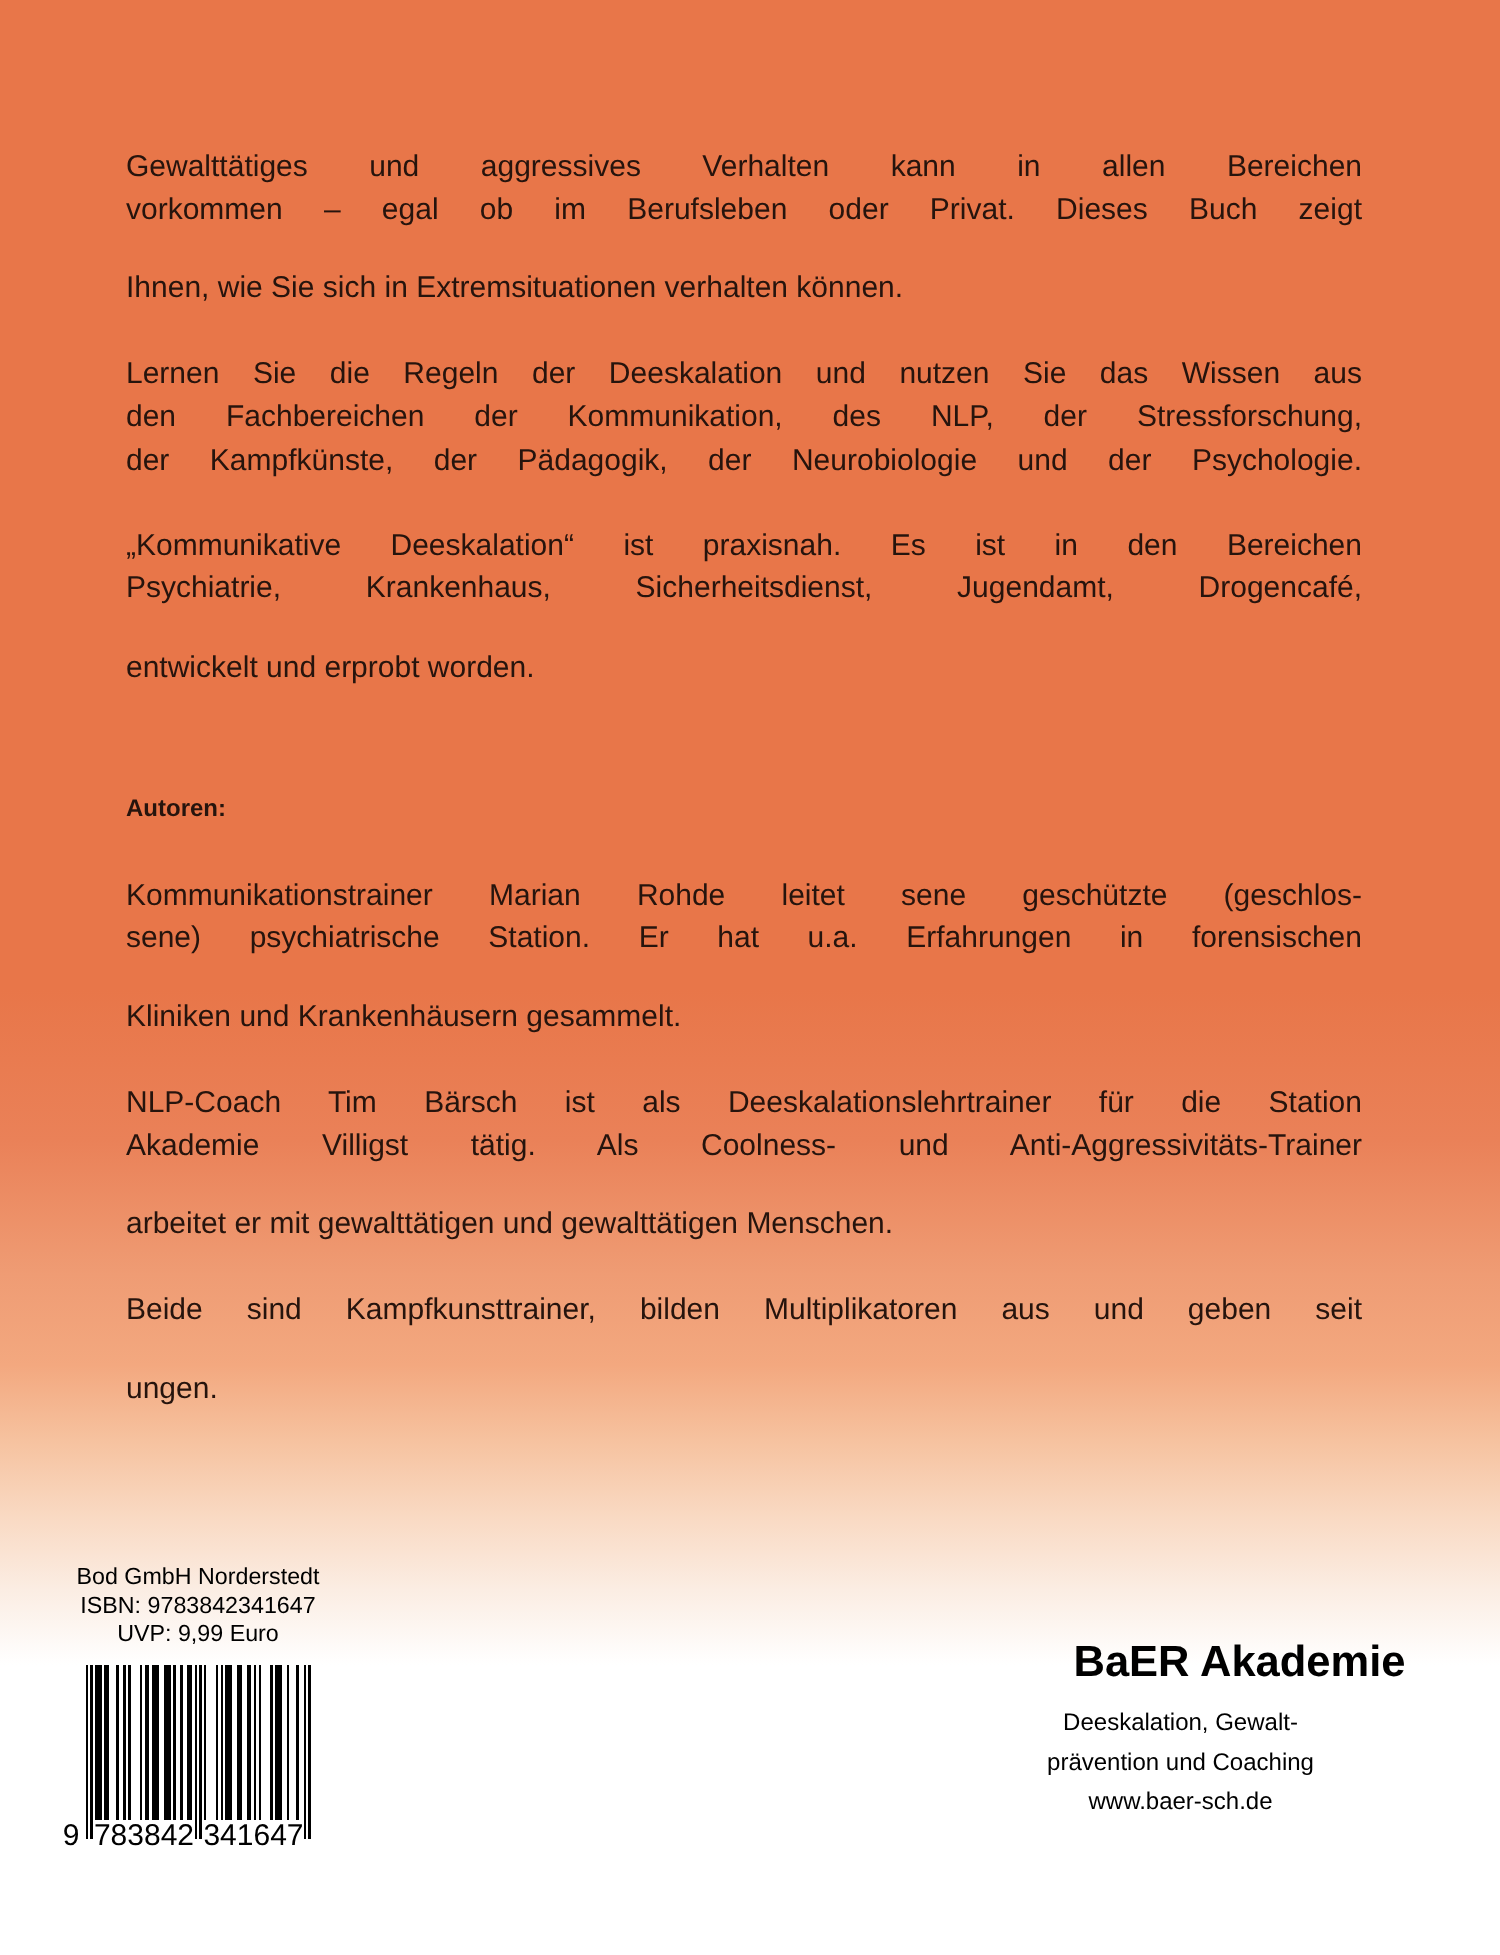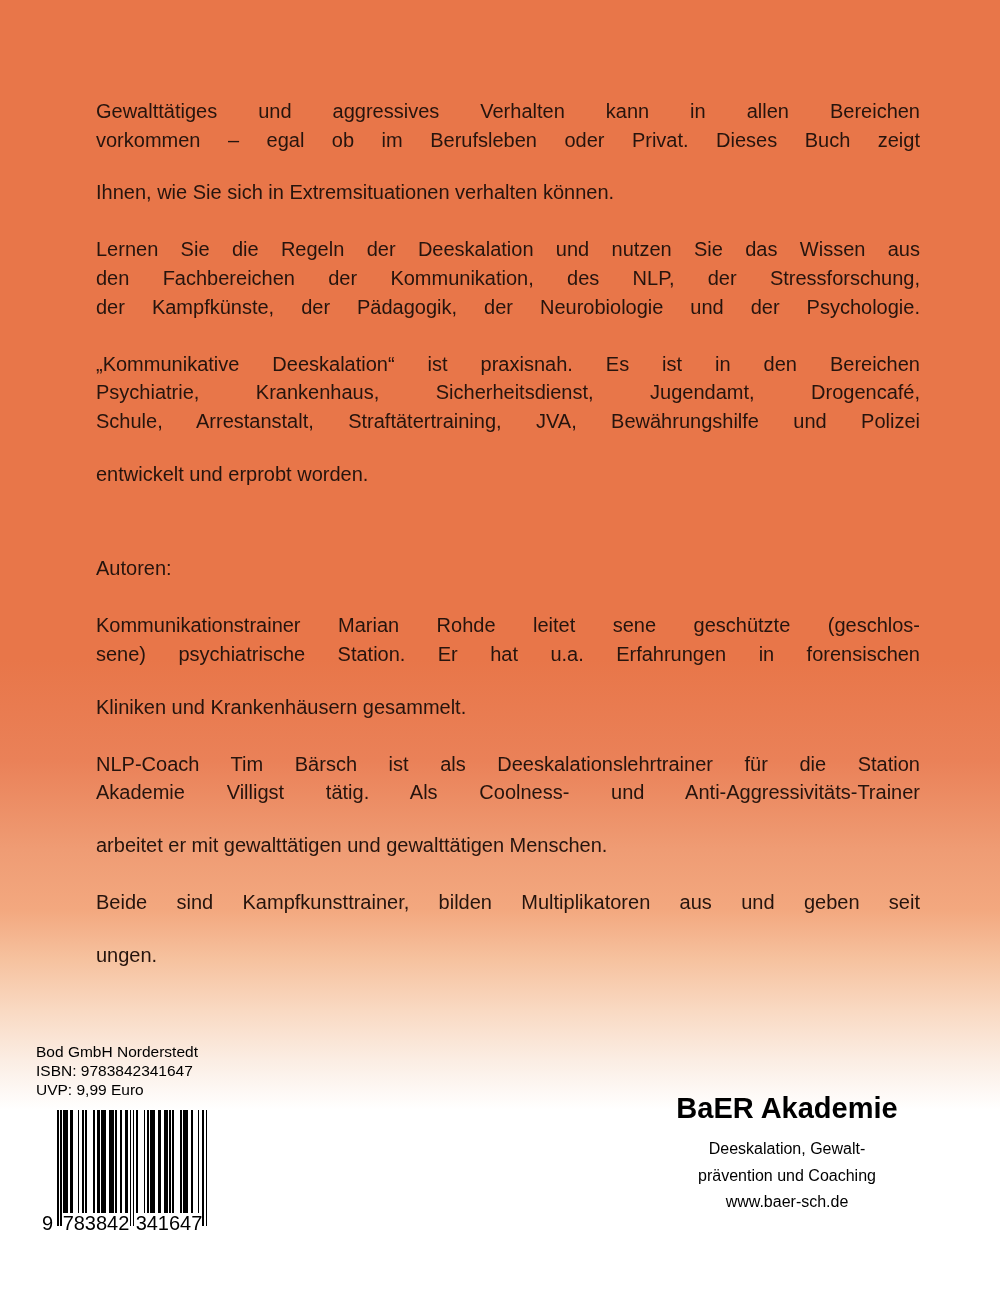--- a/index.html
+++ b/index.html
@@ -16,46 +16,47 @@
       #ef9c74 850px,
       #f3a87f 910px,
       #f6c29f 960px,
       #f9d9c2 1010px,
       #fbede3 1060px,
       #ffffff 1110px,
       #ffffff 1303px);
   }
   .blurb {
     position: absolute;
-    left: 96px;
+    left: 84px;
     width: 824px;
     top: 97px;
     font-size: 20px;
     line-height: 28.6px;
     color: #26140d;
   }
   .para { margin: 0 0 28.6px 0; }
   .tline {
     text-align: justify;
     text-align-last: justify;
     max-height: 28.6px;
     overflow: hidden;
   }
   .tline.lastline { text-align-last: left; margin-top: 24px; }
   .authors-heading {
     margin: 66px 0 28.6px 0;
-    font-size: 20px;
+    font-size: 16px;
     line-height: 28.6px;
+    font-weight: bold;
   }
   .publisher {
     position: absolute;
     left: 36px;
     top: 1042px;
     width: 192px;
-    text-align: left;
+    text-align: center;
     font-size: 15.5px;
     line-height: 19px;
     color: #000000;
   }
   .barcode {
     position: absolute;
     left: 36px;
     top: 1110px;
     width: 174px;
     height: 124px;
@@ -66,20 +67,21 @@
     top: 1092px;
     width: 300px;
     text-align: center;
     color: #000000;
   }
   .akademie-name {
     font-size: 29px;
     font-weight: bold;
     line-height: 32px;
     margin-bottom: 12px;
+    text-align: right;
   }
   .akademie-lines {
     font-size: 16px;
     line-height: 26.5px;
   }
 </style>
 </head>
 <body>
 
 <div class="page">
@@ -92,21 +94,20 @@
           <div class="tline lastline">Ihnen, wie Sie sich in Extremsituationen verhalten können.</div>
         </div>
         <div class="para">
           <div class="tline">Lernen Sie die Regeln der Deeskalation und nutzen Sie das Wissen aus</div>
           <div class="tline">den Fachbereichen der Kommunikation, des NLP, der Stressforschung,</div>
           <div class="tline">der Kampfkünste, der Pädagogik, der Neurobiologie und der Psychologie.</div>
         </div>
         <div class="para">
           <div class="tline">„Kommunikative Deeskalation“ ist praxisnah. Es ist in den Bereichen</div>
           <div class="tline">Psychiatrie, Krankenhaus, Sicherheitsdienst, Jugendamt, Drogencafé,</div>
-          <div class="tline">Schule, Arrestanstalt, Straftätertraining, JVA, Bewährungshilfe und Polizei</div>
           <div class="tline lastline">entwickelt und erprobt worden.</div>
         </div>
       </div>
     <div class="authors-heading">Autoren:</div>
     <div id="authors-paragraphs">
         <div class="para">
           <div class="tline">Kommunikationstrainer Marian Rohde leitet sene geschützte (geschlos-</div>
           <div class="tline">sene) psychiatrische Station. Er hat u.a. Erfahrungen in forensischen</div>
           <div class="tline lastline">Kliniken und Krankenhäusern gesammelt.</div>
         </div>

